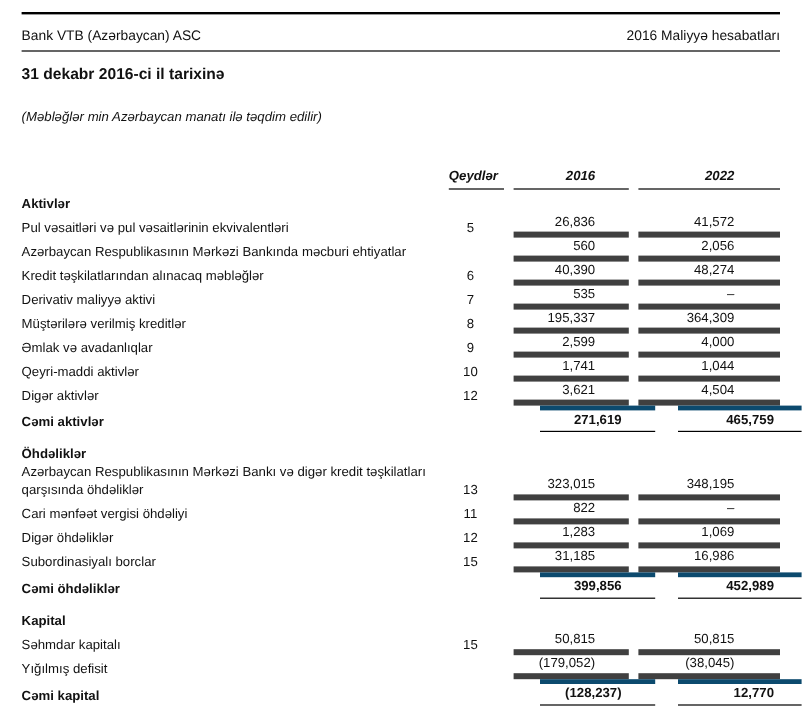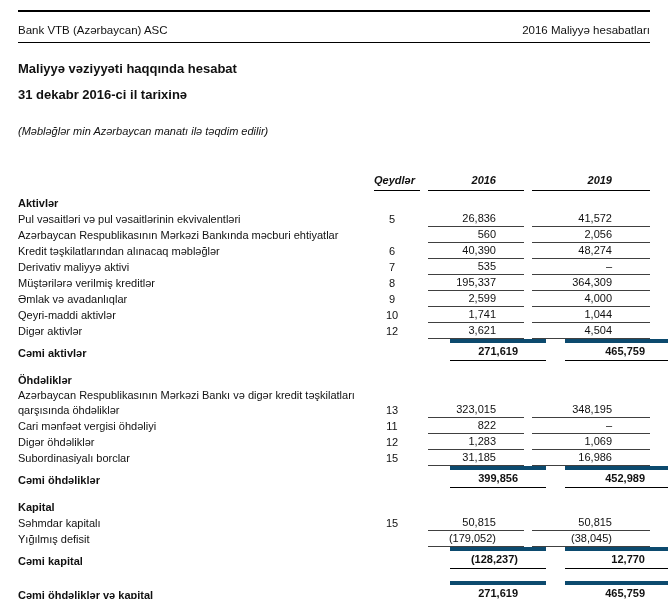--- a/index.html
+++ b/index.html
@@ -42,21 +42,21 @@
   .row > :nth-child(4) { padding-right: 38px; }
 
   .row.head { margin-bottom: 5px; }
   .head-cell {
     font-style: italic; font-weight: bold;
     border-bottom: 1px solid #000;
     padding-bottom: 2px;
     margin-top: 12px;
   }
 
-  .row.item .cell-num { border-bottom: 1px solid #404040; }
+  .row.item .cell-num { border-bottom: 5px solid #404040; }
   .row.section .cell-label { font-weight: bold; }
   .row.total { font-weight: bold; gap: 19px; }
   .row.total .cell-num {
     border-top: 4px solid #0c4a6e;
     border-bottom: 1px solid #000;
     padding-top: 1px; padding-bottom: 1px;
   }
 
   .spacer { height: 12px; }
 </style>
@@ -65,30 +65,29 @@
 
 <div class="page">
 
   <div class="top-rule"></div>
 
   <div class="doc-header">
     <span>Bank VTB (Azərbaycan) ASC</span>
     <span>2016 Maliyyə hesabatları</span>
   </div>
 
-  <div class="title1">Maliyyə vəziyyəti haqqında hesabat</div>
   <div class="title2">31 dekabr 2016-ci il tarixinə</div>
   <div class="subtitle">(Məbləğlər min Azərbaycan manatı ilə təqdim edilir)</div>
 
   <div class="table">
     <div class="row head">
       <div class="cell-label"></div>
       <div class="cell-note head-cell">Qeydlər</div>
       <div class="cell-num head-cell">2016</div>
-      <div class="cell-num head-cell">2019</div>
+      <div class="cell-num head-cell">2022</div>
     </div>
     <div id="rows">
         <div class="row section">
           <div class="cell-label">Aktivlər</div>
           <div class="cell-note"></div>
           <div class="cell-num"></div>
           <div class="cell-num"></div>
         </div>
         <div class="row item">
           <div class="cell-label">Pul vəsaitləri və pul vəsaitlərinin ekvivalentləri</div>

